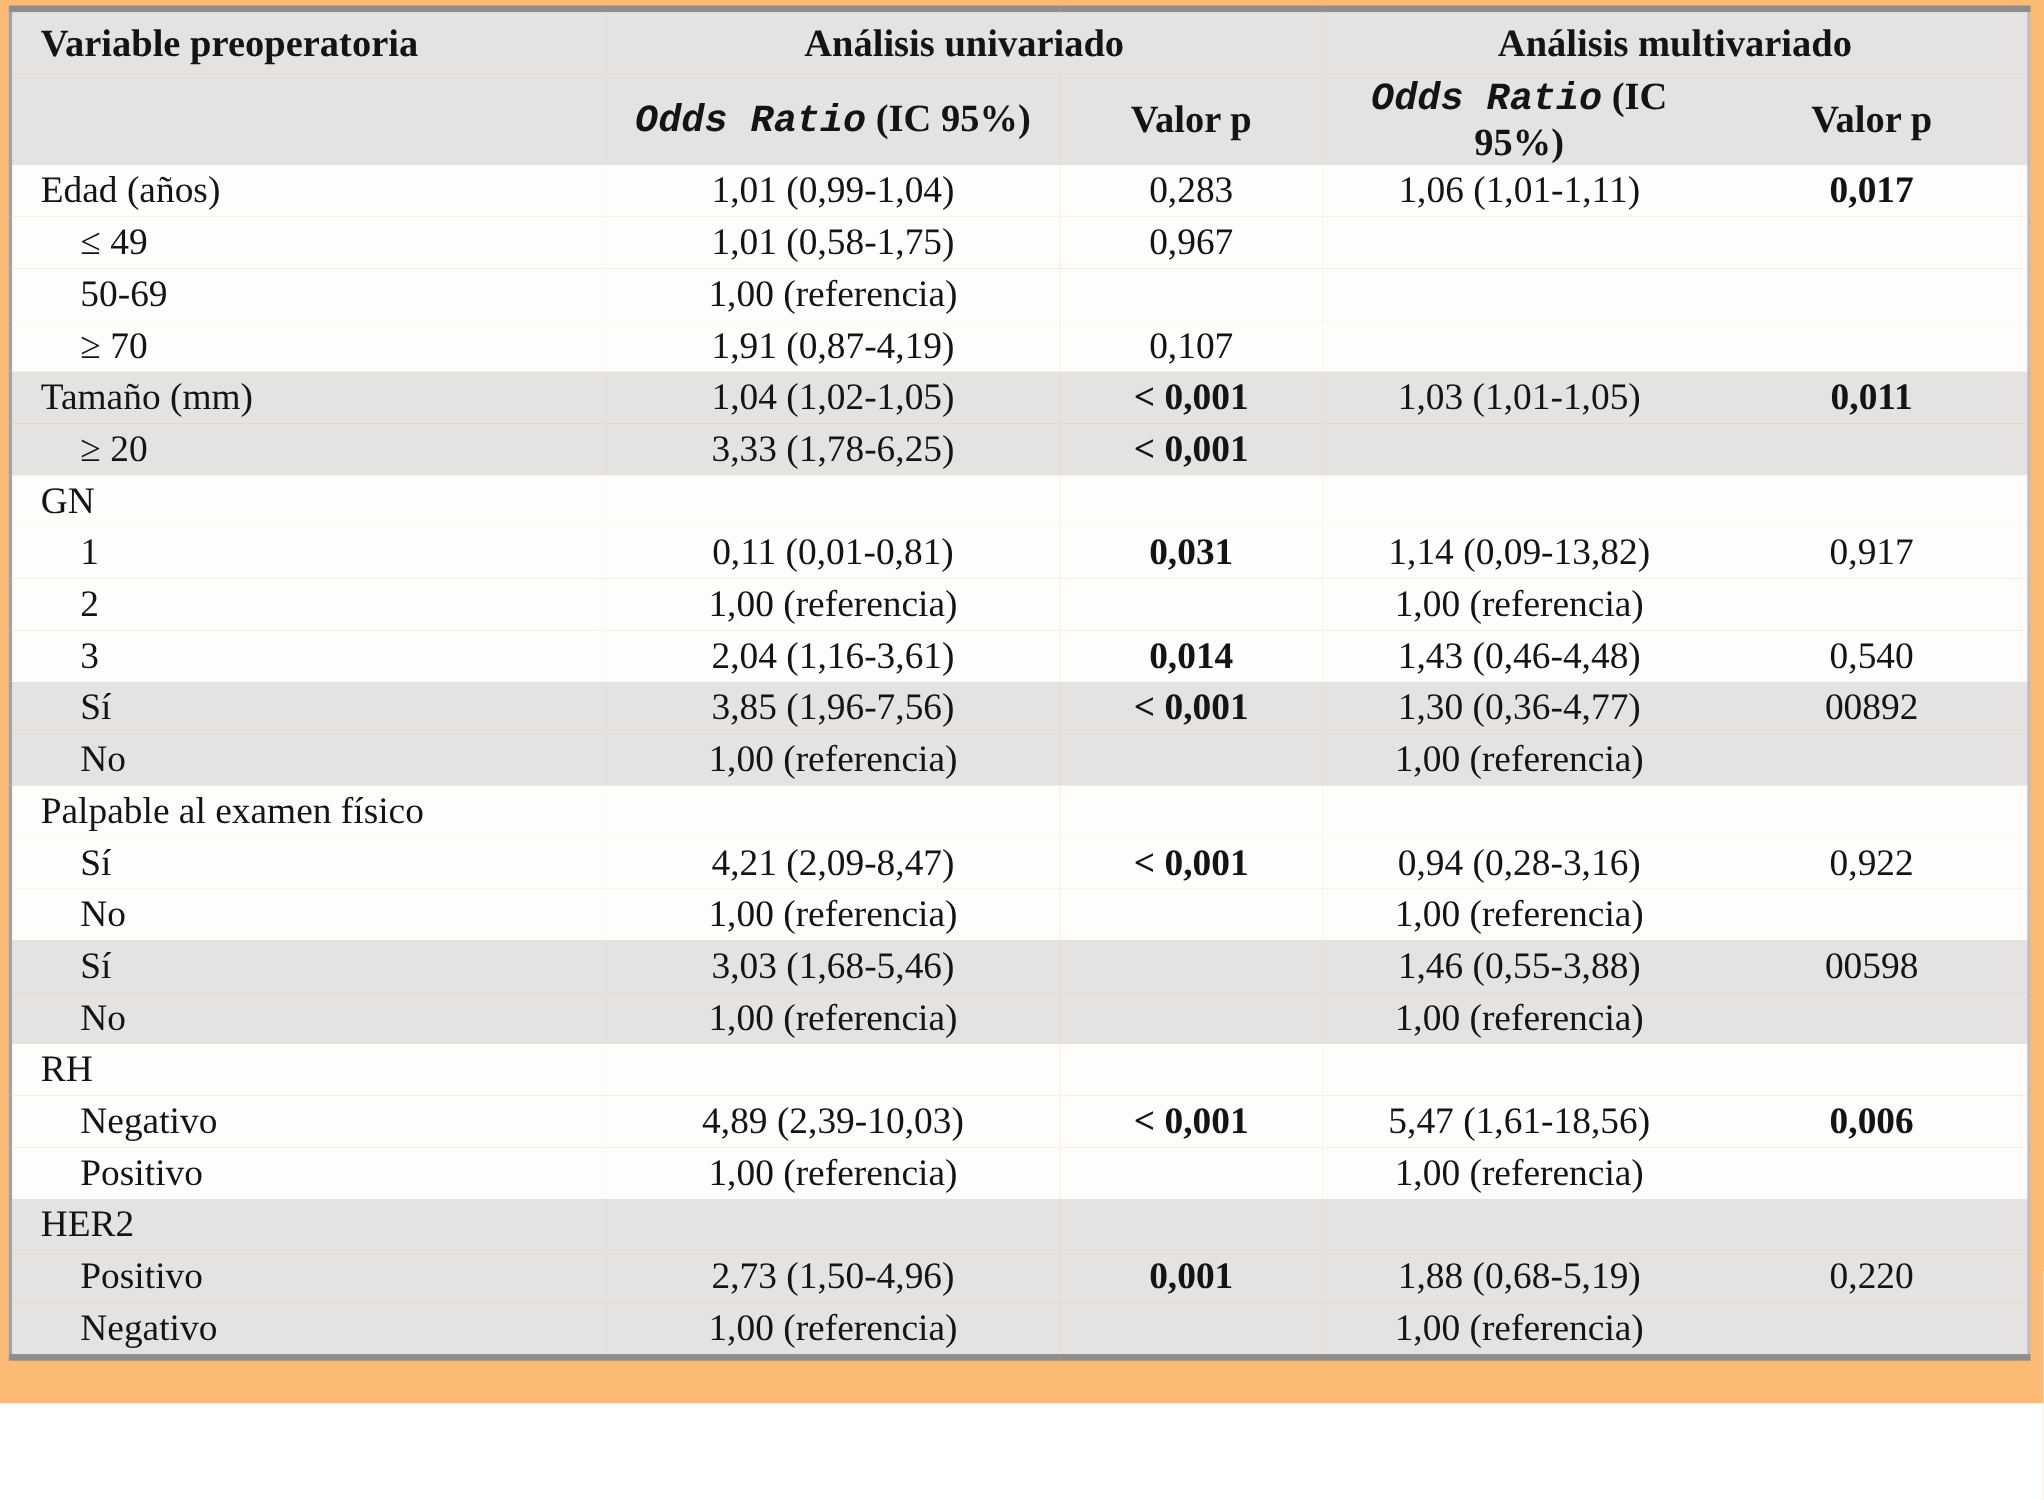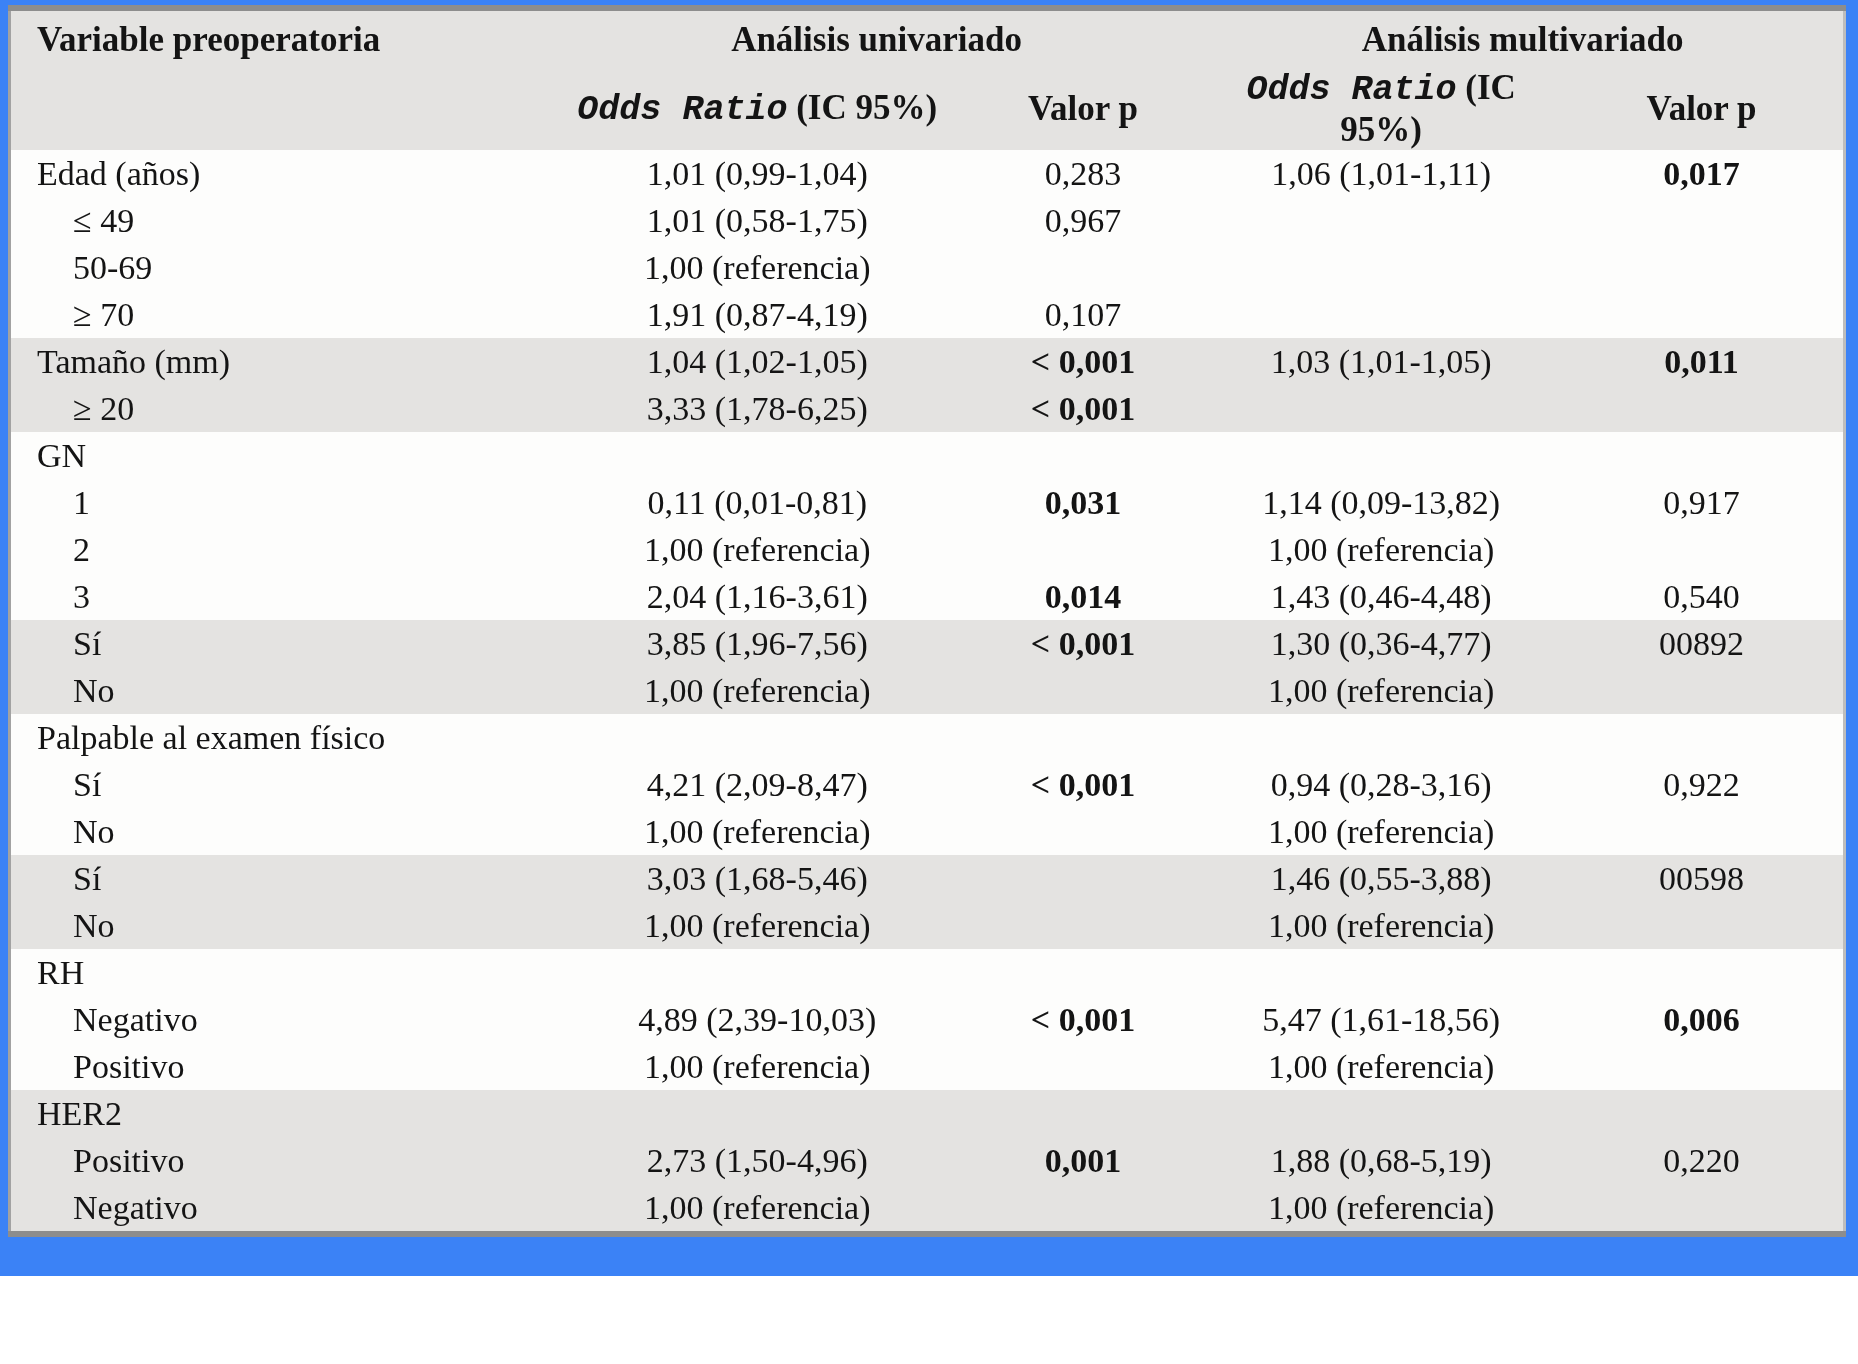--- a/index.html
+++ b/index.html
@@ -3,21 +3,21 @@
 <meta charset="utf-8">
 <style>
   html, body {
     margin: 0;
     padding: 0;
     background: #ffffff;
   }
   .page {
     width: 1858px;
     height: 1276px;
-    background: #3b82f6;
+    background: #fdba74;
     overflow: hidden;
     font-family: "Liberation Serif", "DejaVu Serif", serif;
     color: #141414;
     box-sizing: border-box;
   }
   table.stats {
     border-collapse: collapse;
     table-layout: fixed;
     width: 1838px;
     margin: 5px 10px 0 8px;

